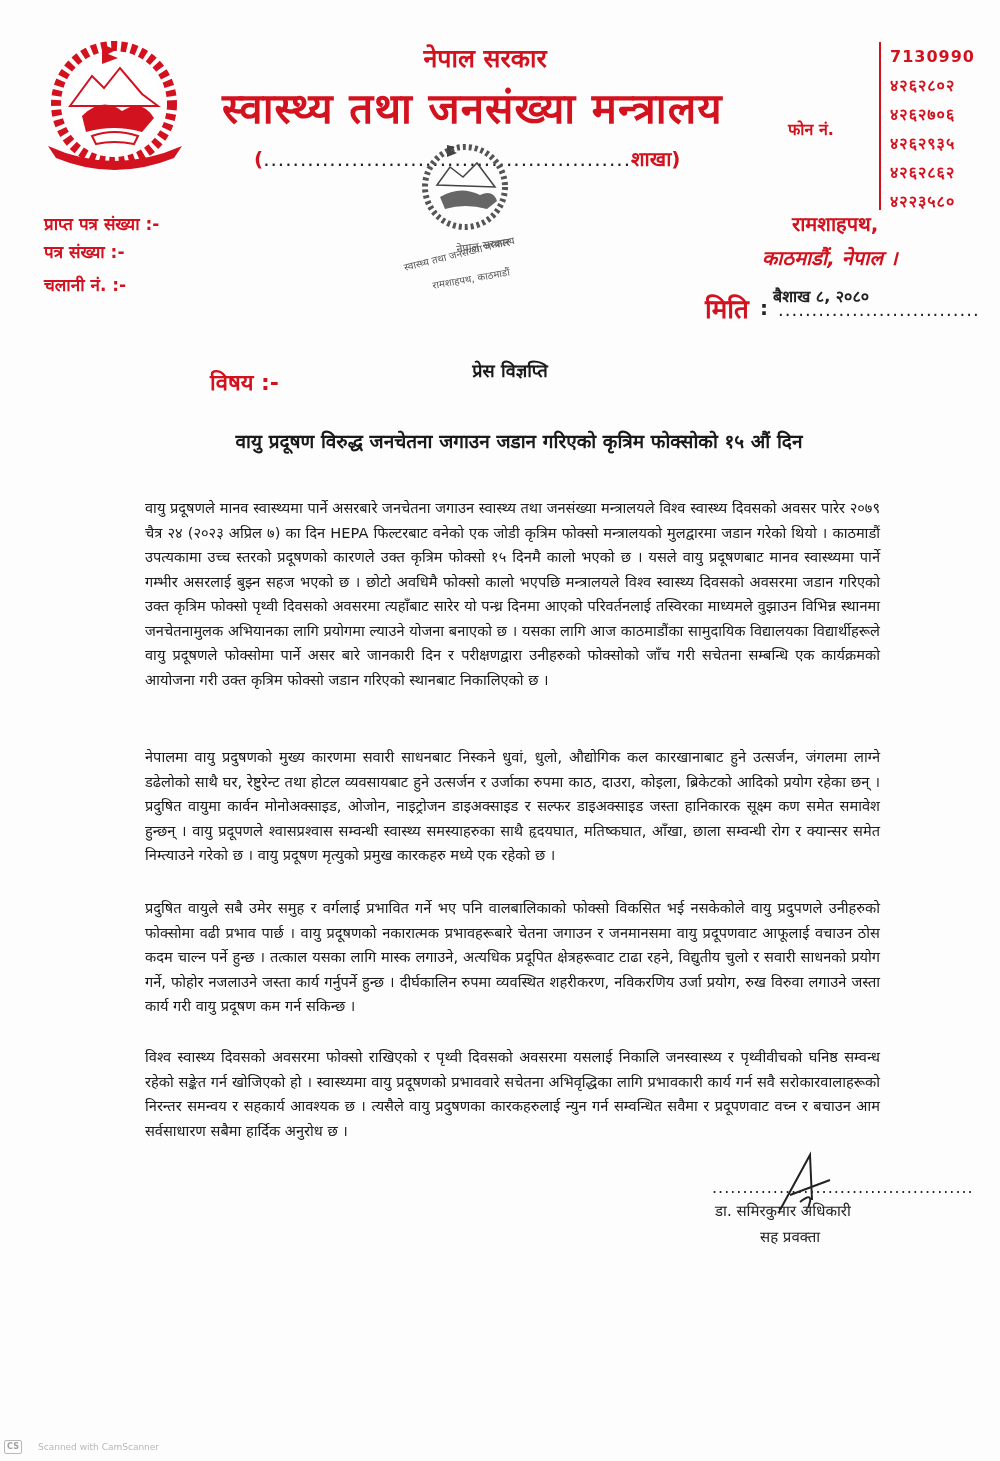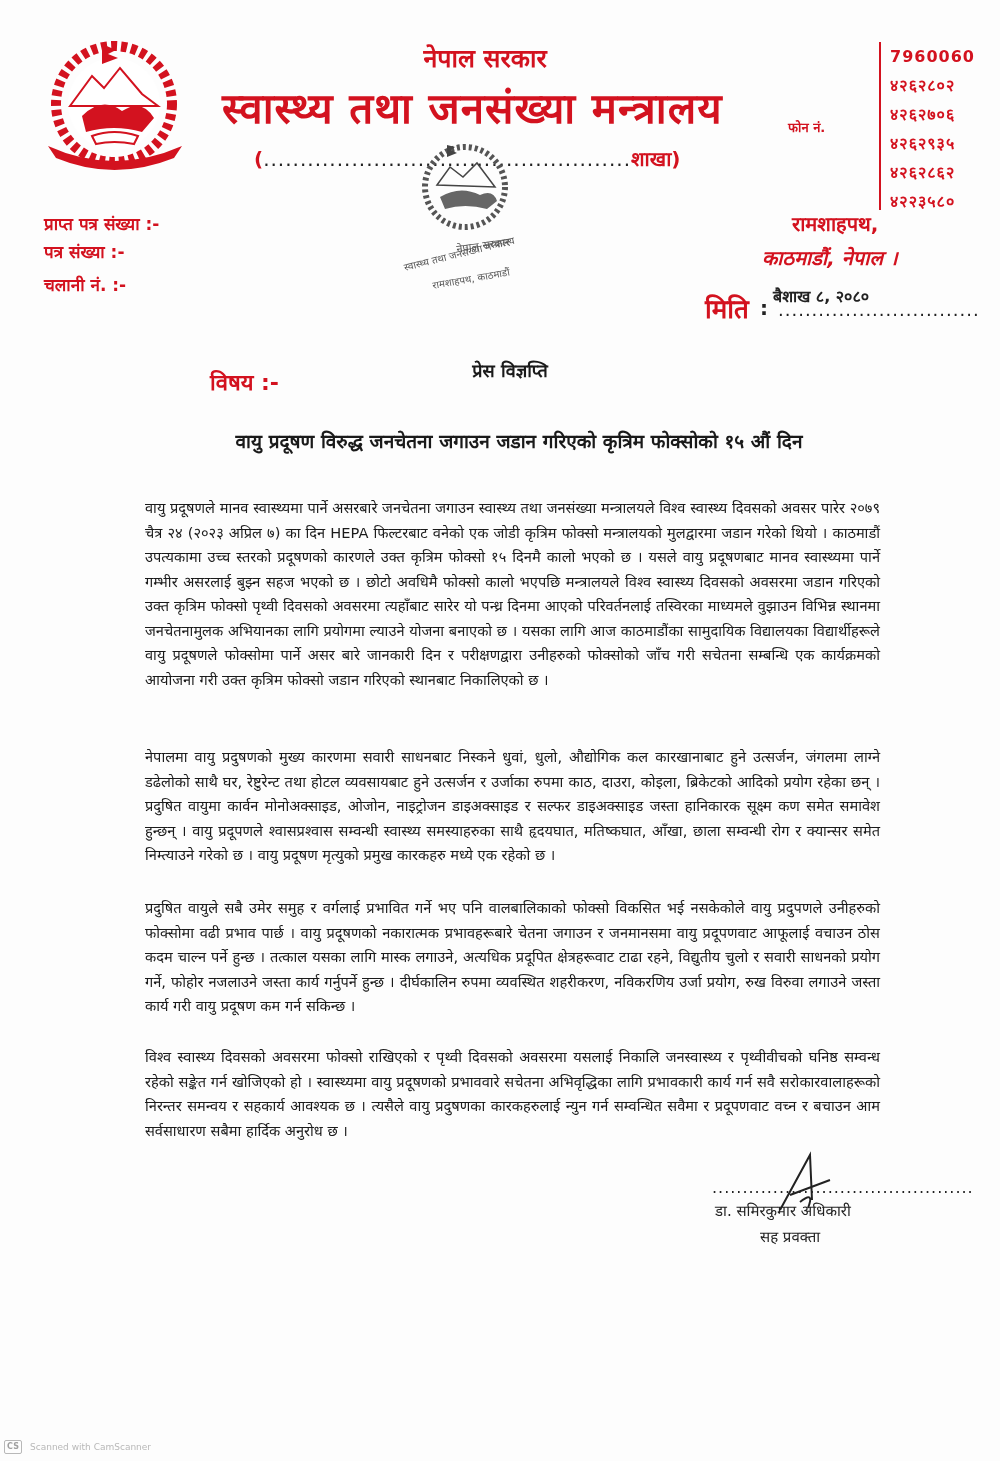--- a/index.html
+++ b/index.html
@@ -10,21 +10,21 @@
   
   .emblem { left: 42px; top: 36px; width: 145px; height: 140px; }
 
   .gov-title { left: 0; width: 1000px; text-align: center; top: 40px; font-size: 25px; font-weight: bold; color: #d3121f; padding-left: 0; }
   .gov-title span { display: inline-block; margin-left: -30px; }
   .ministry { left: 222px; top: 78px; font-size: 42px; font-weight: bold; color: #d3121f; letter-spacing: 1px; white-space: nowrap; }
   .branch { left: 254px; top: 145px; font-size: 20px; font-weight: bold; color: #d3121f; white-space: nowrap; }
   .branch .dots { color: #222; letter-spacing: 1px; font-weight: normal; }
 
   
-  .phone-label { left: 788px; top: 118px; font-size: 13px; font-weight: bold; color: #d3121f; }
+  .phone-label { left: 788px; top: 118px; font-size: 16px; font-weight: bold; color: #d3121f; }
   .phone-bar { left: 879px; top: 42px; width: 2px; height: 168px; background: #d3121f; }
   .phones { left: 890px; top: 42px; font-size: 16px; font-weight: bold; color: #d3121f; line-height: 29px; letter-spacing: 1px; }
 
   .address1 { left: 792px; top: 210px; font-size: 20px; font-weight: bold; color: #d3121f; }
   .address2 { left: 762px; top: 244px; font-size: 20px; font-weight: bold; color: #d3121f; font-style: italic; }
 
   .date-label { left: 705px; top: 290px; font-size: 26px; font-weight: bold; color: #d3121f; text-align: right; }
   .date-colon { left: 760px; top: 296px; font-size: 20px; font-weight: bold; color: #222; }
   .date-value { left: 773px; top: 285px; font-size: 16px; font-weight: bold; color: #222; }
   .date-dots { left: 778px; top: 299px; font-size: 18px; color: #222; letter-spacing: 1px; }
@@ -47,21 +47,21 @@
   .p1 { top: 496px; }
   .p2 { top: 745px; }
   .p3 { top: 896px; }
   .p4 { top: 1045px; }
 
   .sig-dots { left: 712px; top: 1178px; font-size: 16px; letter-spacing: 1px; color: #222; }
   .sig-name { left: 715px; top: 1200px; font-size: 15px; color: #222; }
   .sig-title { left: 760px; top: 1226px; font-size: 15px; color: #222; }
   .signature { left: 770px; top: 1150px; width: 70px; height: 70px; }
 
-  .watermark { left: 4px; top: 1440px; font-size: 9px; color: #b8b8b8; display: flex; align-items: center; gap: 8px; }
+  .watermark { left: 4px; top: 1440px; font-size: 9px; color: #b8b8b8; display: flex; align-items: center; gap: 16px; }
   .cs-logo { width: 18px; height: 14px; border: 1px solid #b8b8b8; border-radius: 2px; font-size: 8px; line-height: 12px; text-align: center; color: #a0a0a0; font-weight: bold; }
 </style>
 </head>
 <body>
 
 <svg class="abs emblem" viewBox="0 0 145 140">
   <circle cx="72" cy="68" r="58" fill="none" stroke="#d3121f" stroke-width="10" stroke-dasharray="6 4"></circle>
   <circle cx="72" cy="68" r="46" fill="#fff"></circle>
   <polygon points="60,8 60,28 76,22 66,18 74,14" fill="#d3121f"></polygon>
   <path d="M28,70 L50,40 L62,52 L78,32 L100,58 L116,70 Z" fill="none" stroke="#d3121f" stroke-width="2"></path>
@@ -72,21 +72,21 @@
 
 <div class="abs gov-title"><span>नेपाल सरकार</span></div>
 <div class="abs ministry">स्वास्थ्य तथा जनसंख्या मन्त्रालय</div>
 <div class="abs branch">
   <span>(</span><span class="dots">..................................................</span><span>शाखा)</span>
 </div>
 
 <div class="abs phone-label">फोन नं.</div>
 <div class="abs phone-bar"></div>
 <div class="abs phones">
-  <div>7960060</div>
+  <div>7130990</div>
   <div>४२६२८०२</div>
   <div>४२६२७०६</div>
   <div>४२६२९३५</div>
   <div>४२६२८६२</div>
   <div>४२२३५८०</div>
 </div>
 
 <div class="abs address1">रामशाहपथ,</div>
 <div class="abs address2">काठमाडौं, नेपाल ।</div>
 

